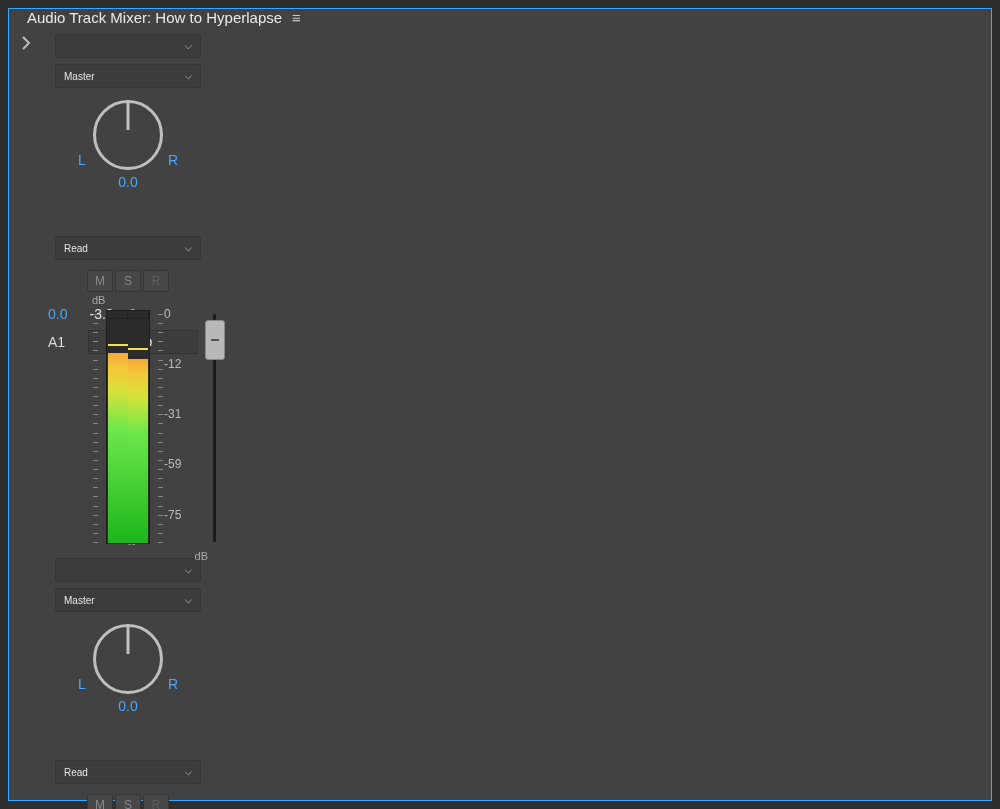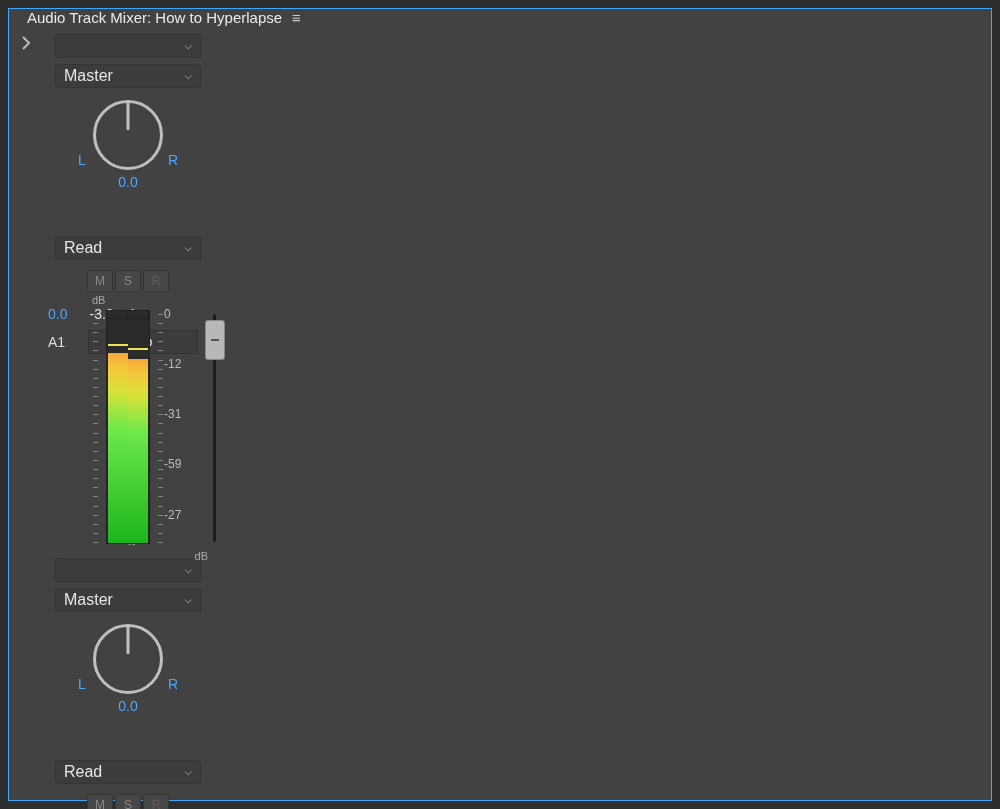--- a/index.html
+++ b/index.html
@@ -8,21 +8,21 @@
 .header{display:flex;align-items:center;height:34px;padding:0 18px;gap:10px;}
 .header .title{color:#eaeaea;font-size:15px;}
 .header .menu-icon{color:#ccc;font-size:15px;cursor:pointer;}
 .body{flex:1;display:flex;position:relative;padding:8px 14px 0 10px;gap:8px;}
 .expand-toggle{position:absolute;left:12px;top:10px;color:#bbb;cursor:pointer;font-size:14px;}
 .tracks{flex:1;display:flex;gap:6px;padding-left:24px;}
 .track{width:170px;display:flex;flex-direction:column;align-items:center;}
 .dropdown{width:146px;height:24px;border:1px solid #353535;background:#3c3c3c;border-radius:2px;display:flex;align-items:center;justify-content:space-between;padding:0 8px;box-sizing:border-box;margin-bottom:6px;cursor:pointer;}
 .dropdown.small{height:24px;}
 .dropdown .chev{font-size:10px;color:#bbb;}
-.dropdown .lab{color:#e6e6e6;font-size:16px;}
+.dropdown .lab{color:#e6e6e6;font-size:10px;}
 .pan-knob{position:relative;width:70px;height:70px;margin-top:6px;}
 .pan-knob .circle{position:absolute;left:0;top:0;width:70px;height:70px;border:3px solid #bfbfbf;border-radius:50%;box-sizing:border-box;}
 .pan-knob .pointer{position:absolute;left:50%;top:0;width:3px;height:30px;background:#bfbfbf;transform:translateX(-50%);}
 .pan-row{display:flex;width:100px;justify-content:space-between;margin-top:-18px;font-size:14px;}
 .pan-row .L{color:#4da6ff;}
 .pan-row .R{color:#4da6ff;}
 .pan-val{color:#4da6ff;margin-top:6px;font-size:14px;}
 .spacer{height:46px;}
 .msr-row{display:flex;gap:2px;margin-top:4px;}
 .msr{width:24px;height:20px;border:1px solid #353535;background:#474747;color:#888;display:flex;align-items:center;justify-content:center;font-size:12px;border-radius:2px;cursor:pointer;}
@@ -183,21 +183,21 @@
                   <span class="t" style="top:84%"></span>
                   <span class="t" style="top:88%"></span>
                   <span class="t" style="top:92%"></span>
                   <span class="t" style="top:96%"></span>
                   <span class="t" style="top:100%"></span>
                 </div>
                 <span class="tick" style="top:7px">0</span>
                 <span class="tick" style="top:57.16px">-12</span>
                 <span class="tick" style="top:107.32px">-31</span>
                 <span class="tick" style="top:157.48px">-59</span>
-                <span class="tick" style="top:207.64px">-27</span>
+                <span class="tick" style="top:207.64px">-75</span>
       <div class="fader-track" style="left:49px">
         <div class="fader-handle" style="top:6.080000000000002px">
                     <div class="notch"></div>
                   </div>
       </div>
     </div>
     <div class="num-row">
                 <span class="num-blue">0.0</span>
                 <span class="num-white">-3.9</span>
               </div>

